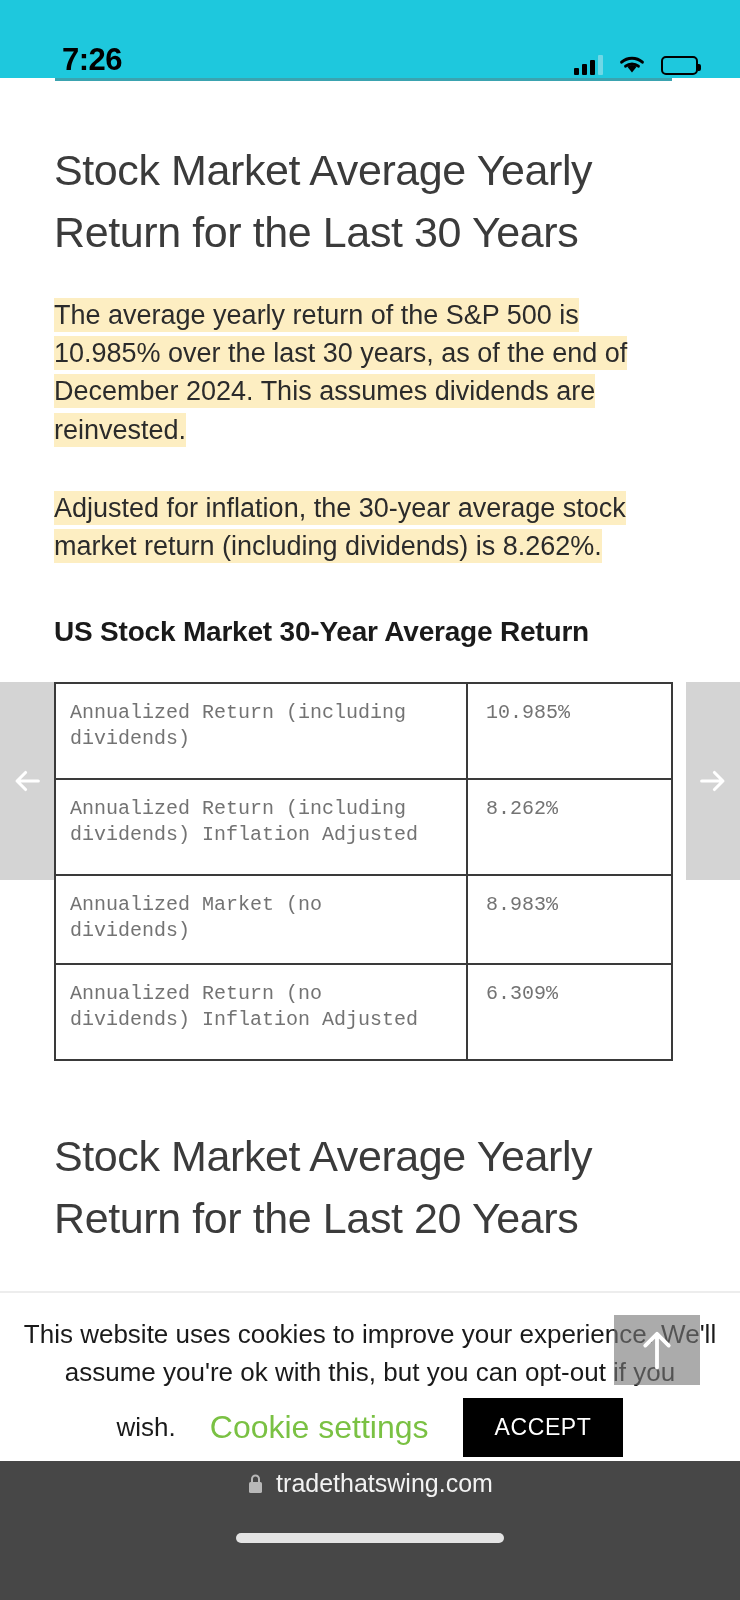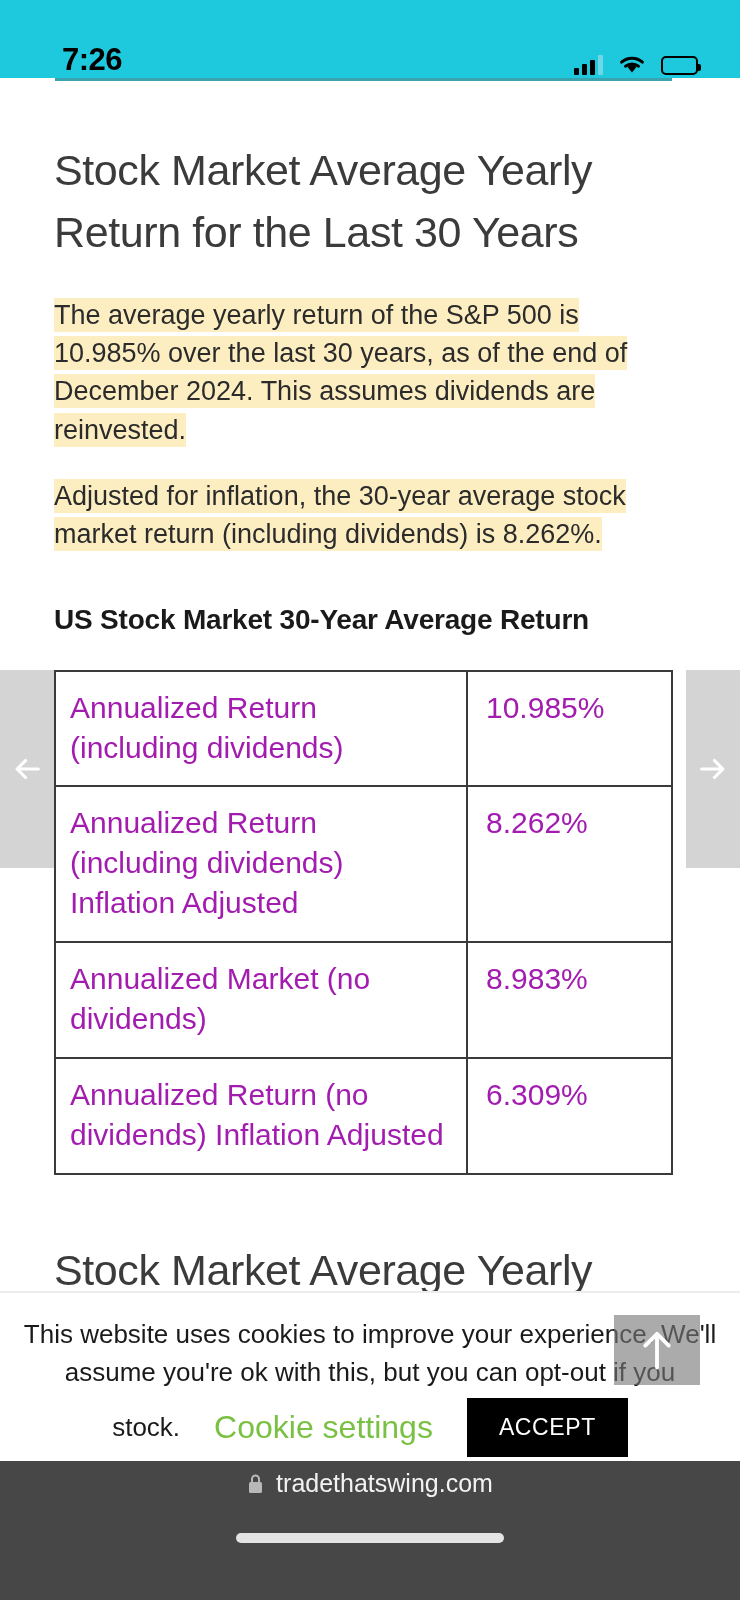--- a/index.html
+++ b/index.html
@@ -100,21 +100,21 @@
     line-height: 1.42;
     color: #2b2b2b;
     margin-top: 32px;
   }
   p.body-text .hl {
     background: #fdeec2;
     box-decoration-break: clone;
     -webkit-box-decoration-break: clone;
     padding: 2px 0;
   }
-  #para-2 { margin-top: 28px; }
+  #para-2 { margin-top: 40px; }
   #para-3 { margin-top: 42px; }
 
   h3.table-title {
     text-align: left;
     font-size: 28px;
     font-weight: 700;
     color: #1a1a1a;
     margin-top: 50px;
     letter-spacing: -0.2px;
   }
@@ -139,25 +139,26 @@
   .scroll-hint svg { width: 34px; height: 34px; }
 
   table.stats-table {
     width: 617px;
     border-collapse: collapse;
     table-layout: fixed;
     background: #fff;
   }
   table.stats-table td {
     border: 2px solid #3a3a3a;
-    font-size: 30px;
+    font-size: 20px;
     line-height: 1.33;
-    color: #a21caf;
+    color: #737373;
     padding: 16px 14px 18px 14px;
     vertical-align: top;
+    font-family: Liberation Mono, monospace;
   }
   table.stats-table td.label-cell { width: 412px; }
   table.stats-table td.value-cell { width: 205px; padding-left: 18px; }
   tr.row-tall td { height: 96px; }
 
   
   #cookie-banner {
     position: absolute;
     left: 0; bottom: 0;
     width: 740px;
@@ -325,21 +326,21 @@
     </div>
 
     <h1 class="article-title" id="heading-20yr">Stock Market Average Yearly Return for the Last 20 Years</h1>
 
     <p class="body-text" id="para-3">The historical average yearly return of the S&amp;P 500 is 10.475% over the last 20 years, as of the</p>
   </div>
 
   <div id="cookie-banner">
     <span id="cookie-text">This website uses cookies to improve your experience. We'll assume you're ok with this, but you can opt-out if you</span>
     <div id="cookie-line2">
-      <span id="cookie-wish">stock.</span>
+      <span id="cookie-wish">wish.</span>
       <span id="cookie-settings-link">Cookie settings</span>
       <button id="accept-button">ACCEPT</button>
     </div>
   </div>
 
   <div id="scroll-top-button">
     <svg viewBox="0 0 24 30">
       <path d="M12 27 V4 M4 12 L12 4 L20 12" stroke="#ffffff" stroke-width="2.6" fill="none" stroke-linecap="round" stroke-linejoin="round"></path>
     </svg>
   </div>

